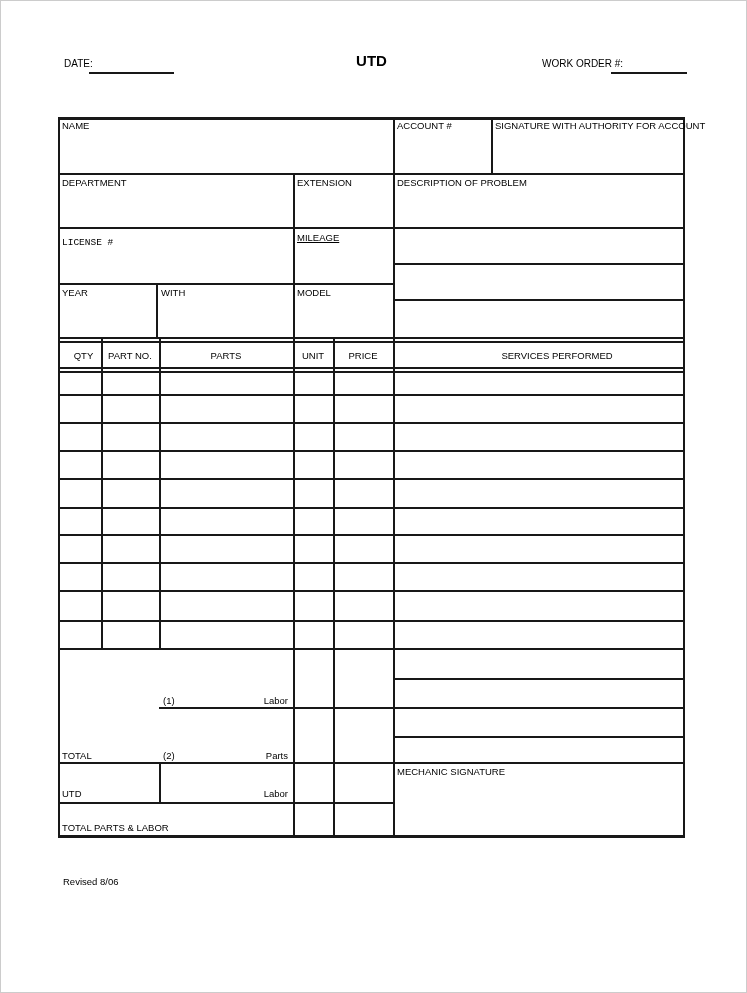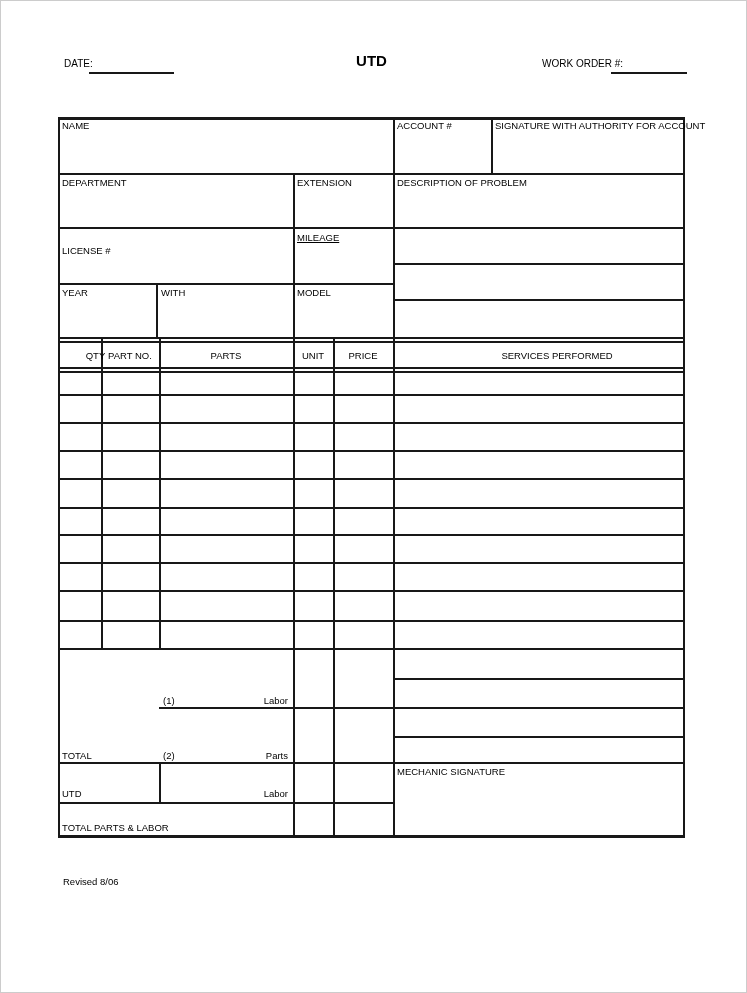--- a/index.html
+++ b/index.html
@@ -75,39 +75,39 @@
     <div class="vl" style="left:101px;top:220px;height:311px;"></div>
     <div class="vl" style="left:101px;top:645px;height:40px;"></div>
     <div class="vl" style="left:275px;top:220px;height:501px;"></div>
 
     <div class="lbl" style="left:4px;top:3px;">NAME</div>
     <div class="lbl" style="left:339px;top:3px;">ACCOUNT #</div>
     <div class="lbl" style="left:437px;top:3px;">SIGNATURE WITH AUTHORITY FOR ACCOUNT</div>
     <div class="lbl" style="left:4px;top:60px;">DEPARTMENT</div>
     <div class="lbl" style="left:239px;top:60px;">EXTENSION</div>
     <div class="lbl" style="left:339px;top:60px;">DESCRIPTION OF PROBLEM</div>
-    <div class="lbl" style="left:4px;top:128px;">LICENSE #</div>
+    <div class="lbl" style="left:4px;top:120px;font-family:Liberation Mono, monospace;">LICENSE #</div>
     <div class="lbl" style="left:239px;top:115px;text-decoration:underline;">MILEAGE</div>
     <div class="lbl" style="left:4px;top:170px;">YEAR</div>
     <div class="lbl" style="left:103px;top:170px;">WITH</div>
     <div class="lbl" style="left:239px;top:170px;">MODEL</div>
 
     <div class="hot" style="left:2px;top:15px;width:331px;height:40px;"></div>
     <div class="hot" style="left:337px;top:15px;width:94px;height:40px;"></div>
     <div class="hot" style="left:436px;top:15px;width:187px;height:40px;"></div>
     <div class="hot" style="left:2px;top:72px;width:231px;height:37px;"></div>
     <div class="hot" style="left:238px;top:72px;width:95px;height:37px;"></div>
     <div class="hot" style="left:2px;top:126px;width:231px;height:39px;"></div>
     <div class="hot" style="left:238px;top:126px;width:95px;height:39px;"></div>
     <div class="hot" style="left:2px;top:181px;width:94px;height:38px;"></div>
     <div class="hot" style="left:101px;top:181px;width:132px;height:38px;"></div>
     <div class="hot" style="left:238px;top:181px;width:95px;height:38px;"></div>
     <div class="hot" style="left:337px;top:72px;width:286px;height:146px;"></div>
 
-    <div class="th" style="left:16px;width:43px;border-radius:10px;">QTY</div>
+    <div class="th" style="left:4px;width:43px;border-radius:10px;">QTY</div>
     <div class="th" style="left:43px;width:58px;">PART NO.</div>
     <div class="th" style="left:101px;width:134px;">PARTS</div>
     <div class="th" style="left:235px;width:40px;">UNIT</div>
     <div class="th" style="left:275px;width:60px;">PRICE</div>
     <div class="th" style="left:335px;width:328px;">SERVICES PERFORMED</div>
 
     <div class="hot" style="left:2px;top:256px;width:621px;height:273px;"></div>
 
     <div class="lbl" style="left:105px;top:578px;">(1)</div>
     <div class="lbl r" style="left:101px;top:578px;width:129px;">Labor</div>

